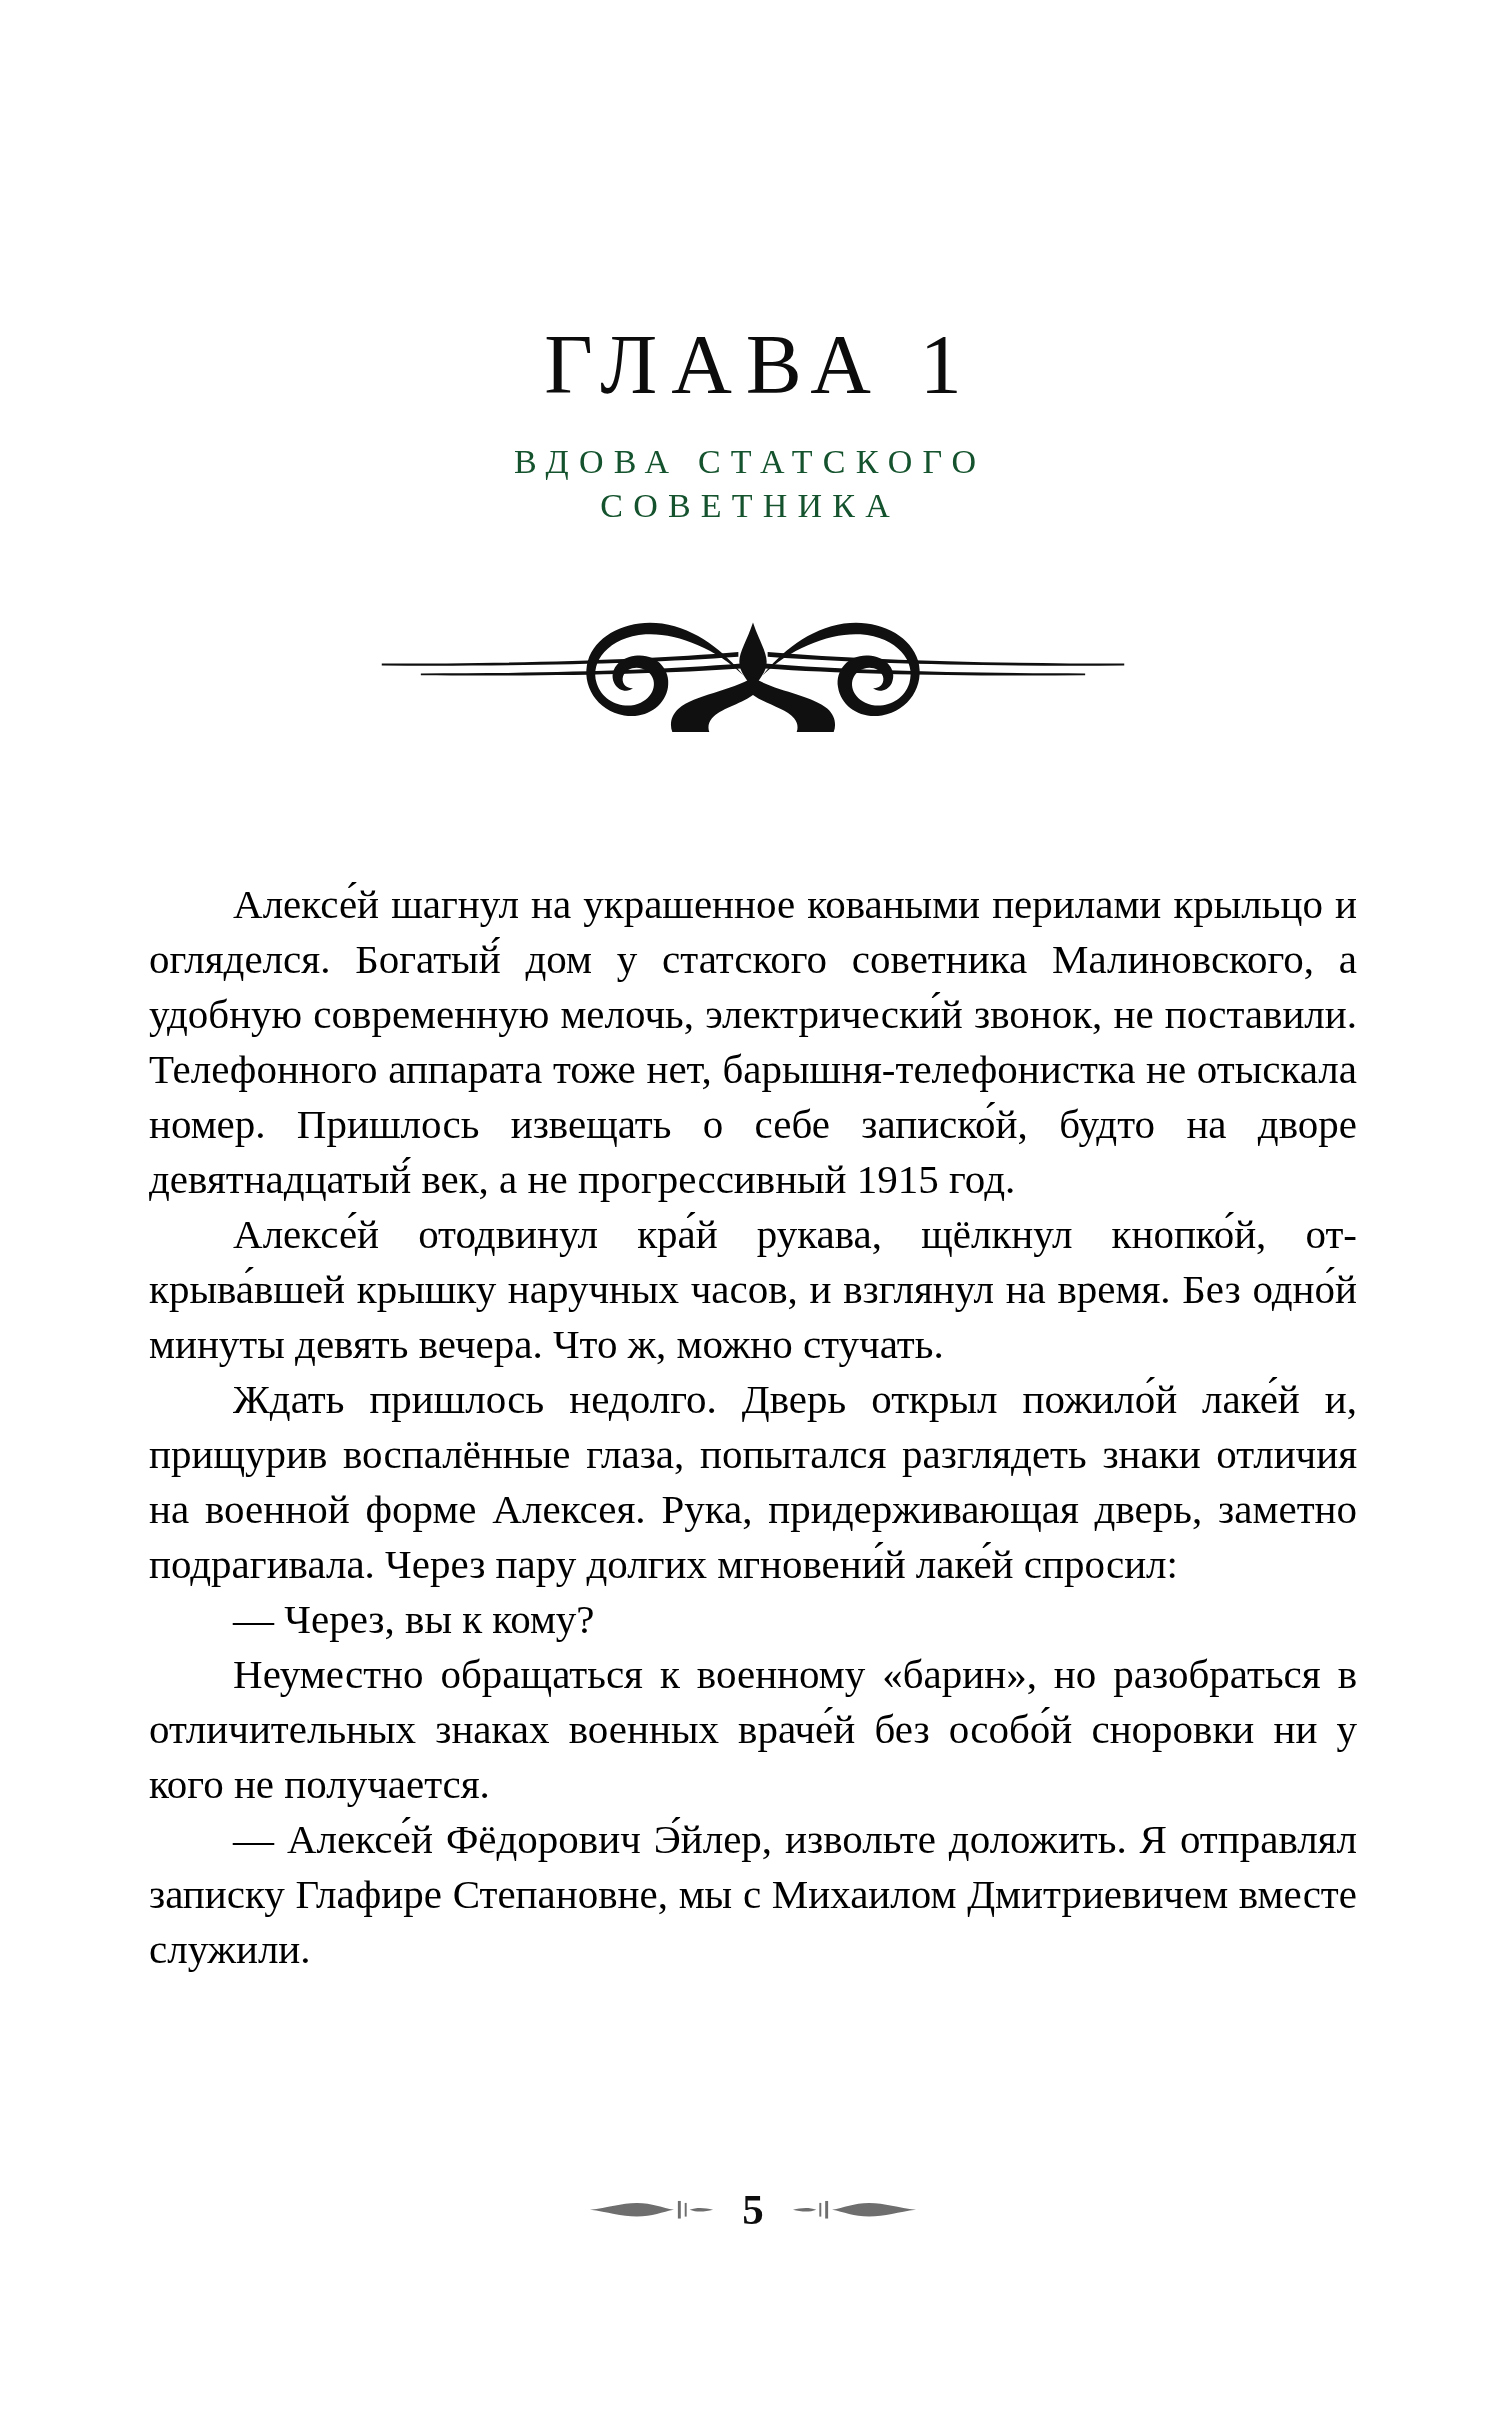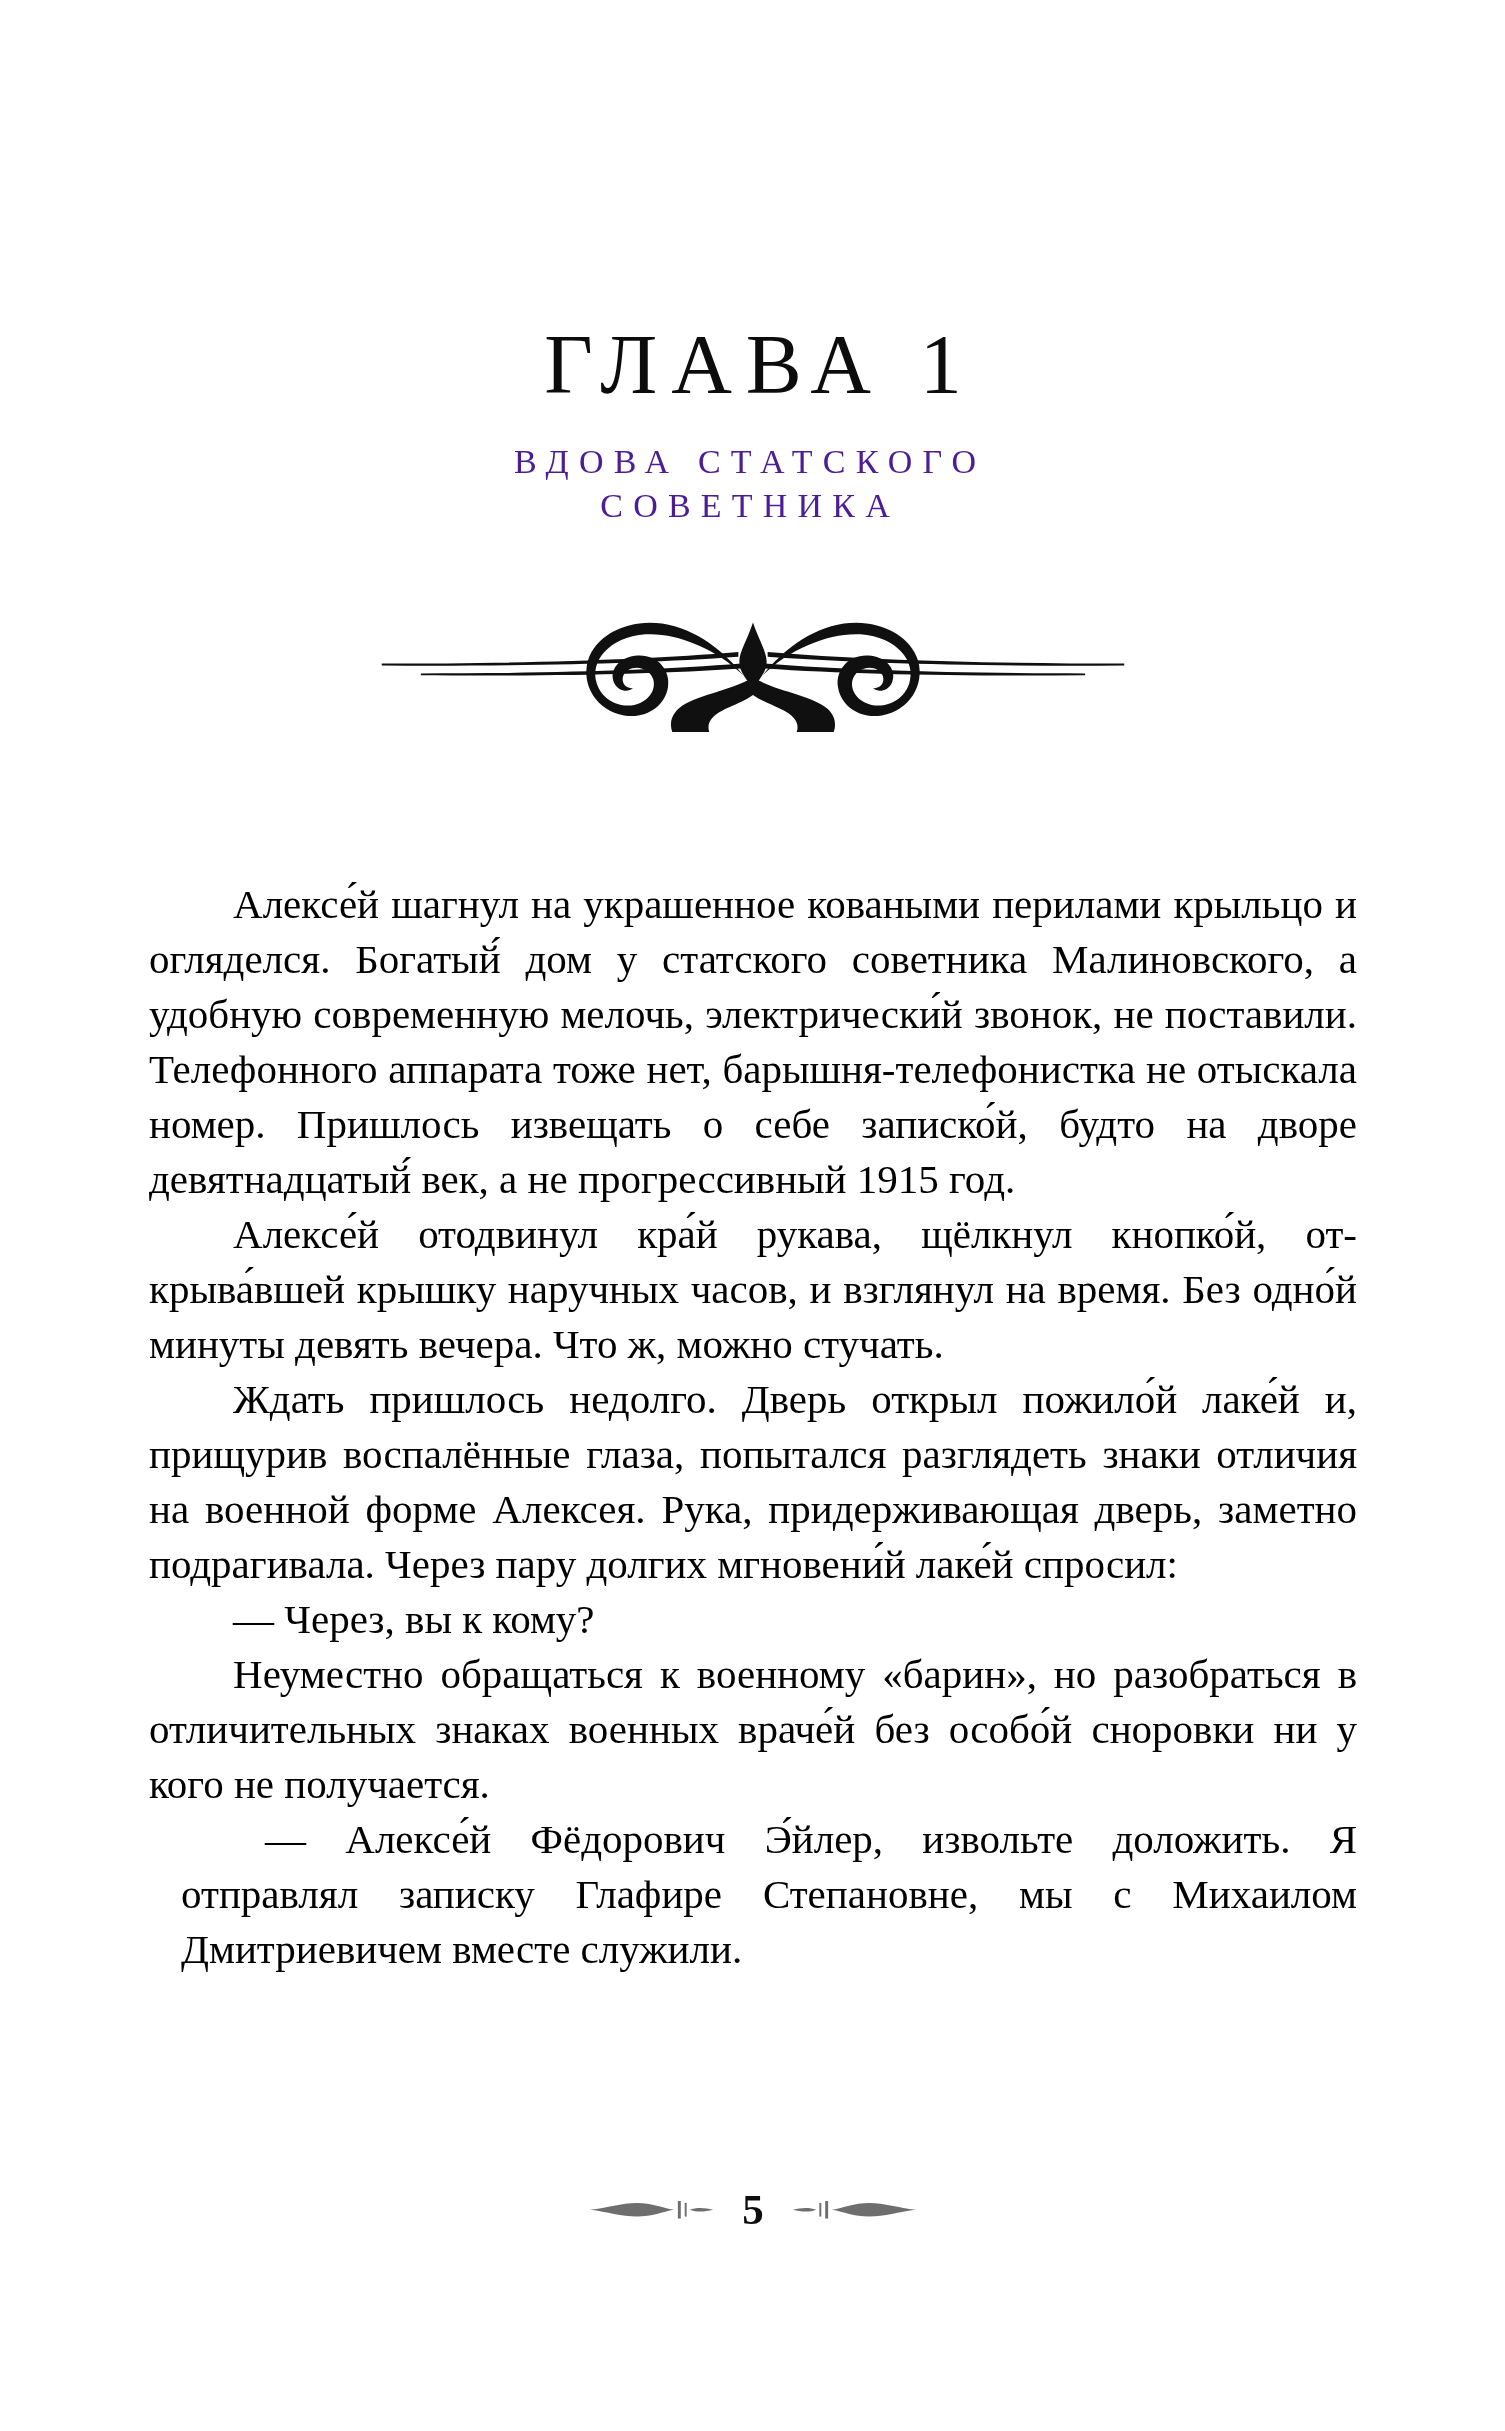--- a/index.html
+++ b/index.html
@@ -45,21 +45,21 @@
     text-align: center;
   }
 
   .chapter-subtitle {
     margin: 33px 16px 0 0;
     font-size: 34px;
     line-height: 1.28;
     letter-spacing: 0.30em;
     text-indent: 0.30em;
     font-weight: 400;
-    color: #4c1d95;
+    color: #14532d;
   }
   .chapter-subtitle .sub-line {
     display: block;
   }
 
   
   .ornament-wrap {
     position: absolute;
     top: 600px;
     left: 0;
@@ -91,21 +91,20 @@
   .body-text p {
     margin: 0;
     text-indent: 2.05em;
     text-align: justify;
   }
   .body-text p.dialogue {
     text-indent: 2.05em;
   }
   .body-text p:last-child {
     text-align-last: left;
-    margin-left: 32px;
   }
 
   
   .footer {
     position: absolute;
     top: 2188px;
     left: 0;
     right: 0;
     display: flex;
     align-items: center;

